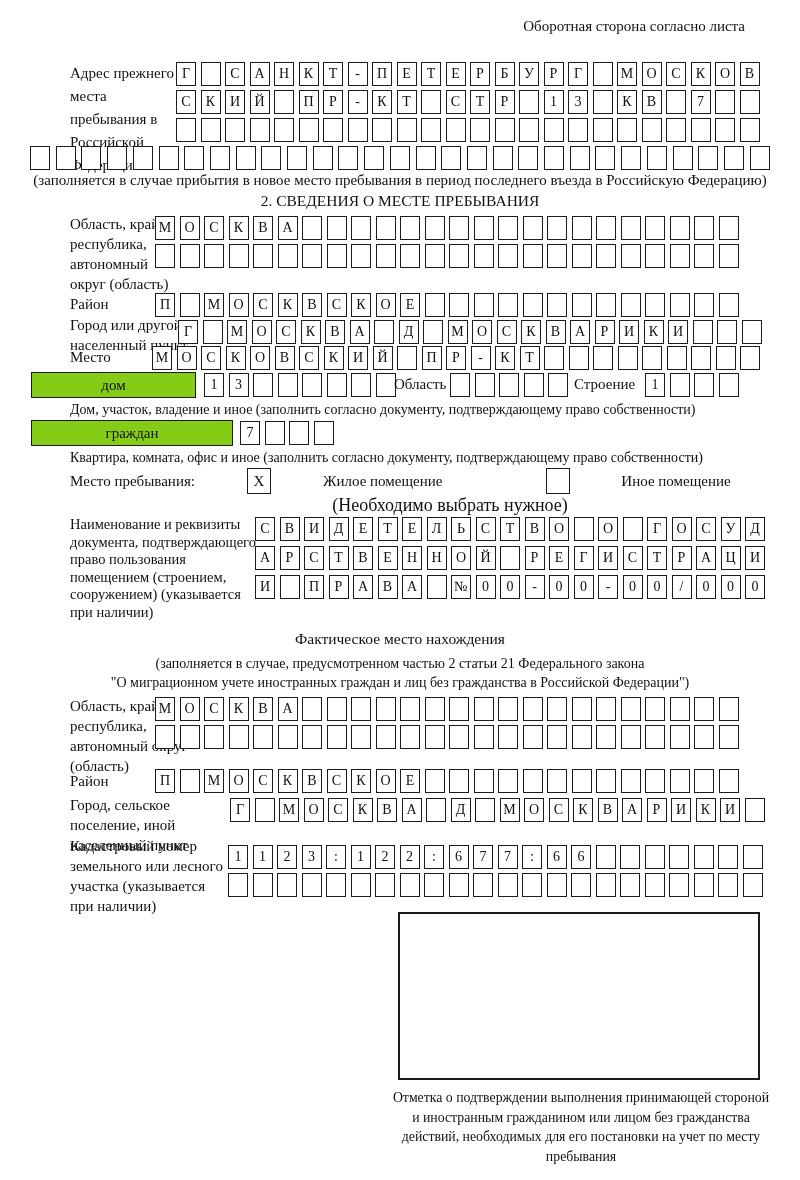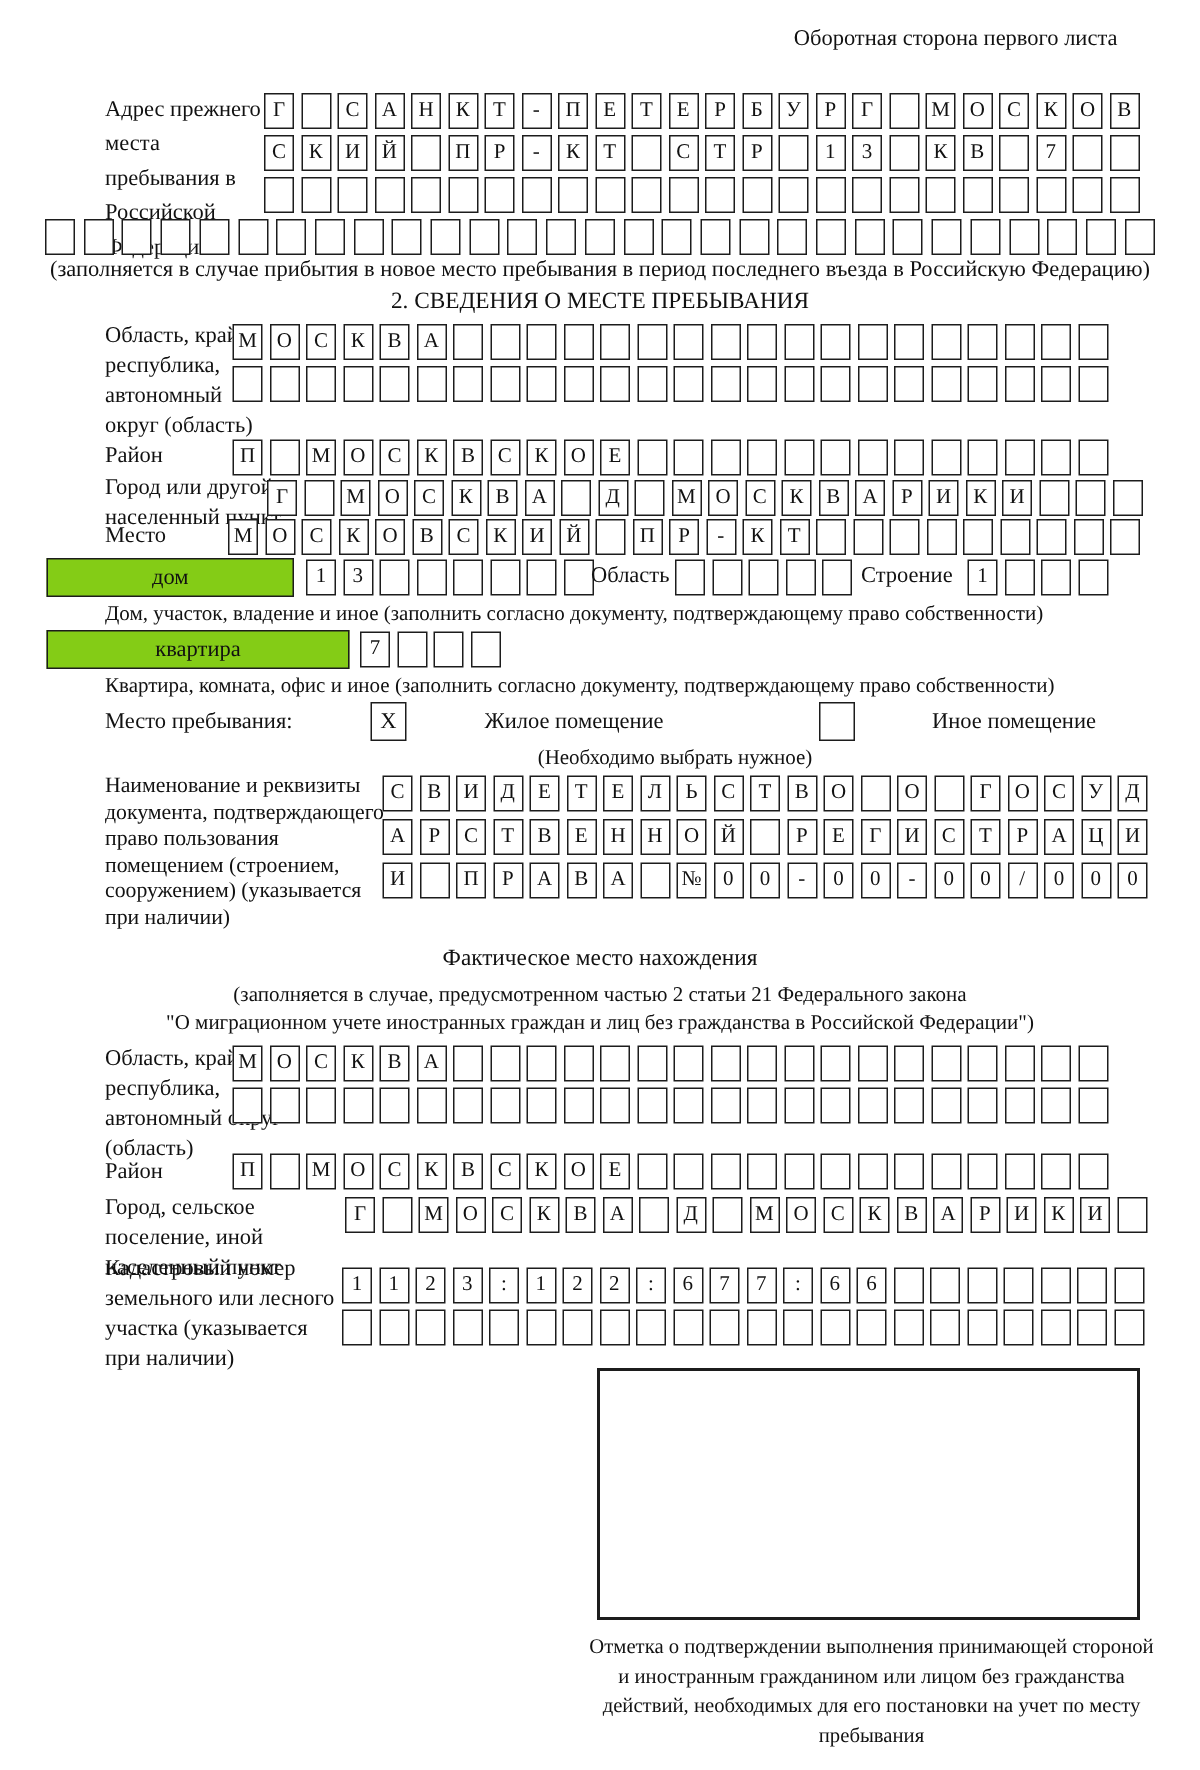--- a/index.html
+++ b/index.html
@@ -26,21 +26,21 @@
   .checkbox{
     flex:none;box-sizing:border-box;width:24px;height:26px;border:1.8px solid #1c1c1c;
     display:flex;align-items:center;justify-content:center;font-size:15px;background:#fff;
   }
   .inline-lbl{font-size:15px;white-space:nowrap;}
   .stamp-box{box-sizing:border-box;border:2px solid #1c1c1c;background:#fff;}
 </style>
 </head>
 <body>
 
-<div class="abs label" style="top:16px;left:0;width:745px;text-align:right;">Оборотная сторона первого листа</div>
+<div class="abs label" style="top:16px;left:0;width:745px;text-align:right;">Оборотная сторона согласно листа</div>
 
 <div class="abs label" style="top:62px;left:70px;width:112px;line-height:23px;">Адрес прежнего места пребывания в Российской Федерации</div>
 <div class="abs cells" style="top:62px;left:176px;">
     <span class="cell">Г</span>
     <span class="cell"></span>
     <span class="cell">С</span>
     <span class="cell">А</span>
     <span class="cell">Н</span>
     <span class="cell">К</span>
     <span class="cell">Т</span>
@@ -309,39 +309,39 @@
   </div>
 <div class="abs inline-lbl" style="top:376px;left:574px;">Строение</div>
 <div class="abs cells" style="top:373px;left:645px;">
     <span class="cell">1</span>
     <span class="cell"></span>
     <span class="cell"></span>
     <span class="cell"></span>
   </div>
 <div class="abs note" style="top:401px;left:70px;font-size:14px;">Дом, участок, владение и иное (заполнить согласно документу, подтверждающему право собственности)</div>
 
-<div class="abs fieldbox" style="top:420px;left:31px;width:202px;">квартира</div>
+<div class="abs fieldbox" style="top:420px;left:31px;width:202px;">граждан</div>
 <div class="abs cells" style="top:421px;left:240px;">
     <span class="cell">7</span>
     <span class="cell"></span>
     <span class="cell"></span>
     <span class="cell"></span>
   </div>
 <div class="abs note" style="top:449px;left:70px;font-size:14px;">Квартира, комната, офис и иное (заполнить согласно документу, подтверждающему право собственности)</div>
 
 <div class="abs" style="top:468px;left:70px;display:flex;align-items:center;gap:42px;">
   <span class="inline-lbl">Место пребывания:</span>
   <span class="checkbox" style="margin-left:10px;">X</span>
   <span class="inline-lbl" style="margin-left:10px;">Жилое помещение</span>
   <span class="checkbox" style="margin-left:62px;"></span>
   <span class="inline-lbl" style="margin-left:9px;">Иное помещение</span>
   <span class="checkbox" style="margin-left:31px;"></span>
   <span class="inline-lbl" style="margin-left:30px;">Организация</span>
 </div>
-<div class="abs note" style="top:497px;left:290px;width:320px;text-align:center;font-size:14px;">(Необходимо выбрать нужное)</div>
+<div class="abs note" style="top:497px;left:290px;width:320px;text-align:center;font-size:18px;">(Необходимо выбрать нужное)</div>
 
 <div class="abs label" style="top:516px;left:70px;width:194px;font-size:14.5px;line-height:17.5px;">Наименование и реквизиты документа, подтверждающего право пользования помещением (строением, сооружением) (указывается при наличии)</div>
 <div class="abs cells" style="top:517px;left:255px;">
     <span class="cell">С</span>
     <span class="cell">В</span>
     <span class="cell">И</span>
     <span class="cell">Д</span>
     <span class="cell">Е</span>
     <span class="cell">Т</span>
     <span class="cell">Е</span>

